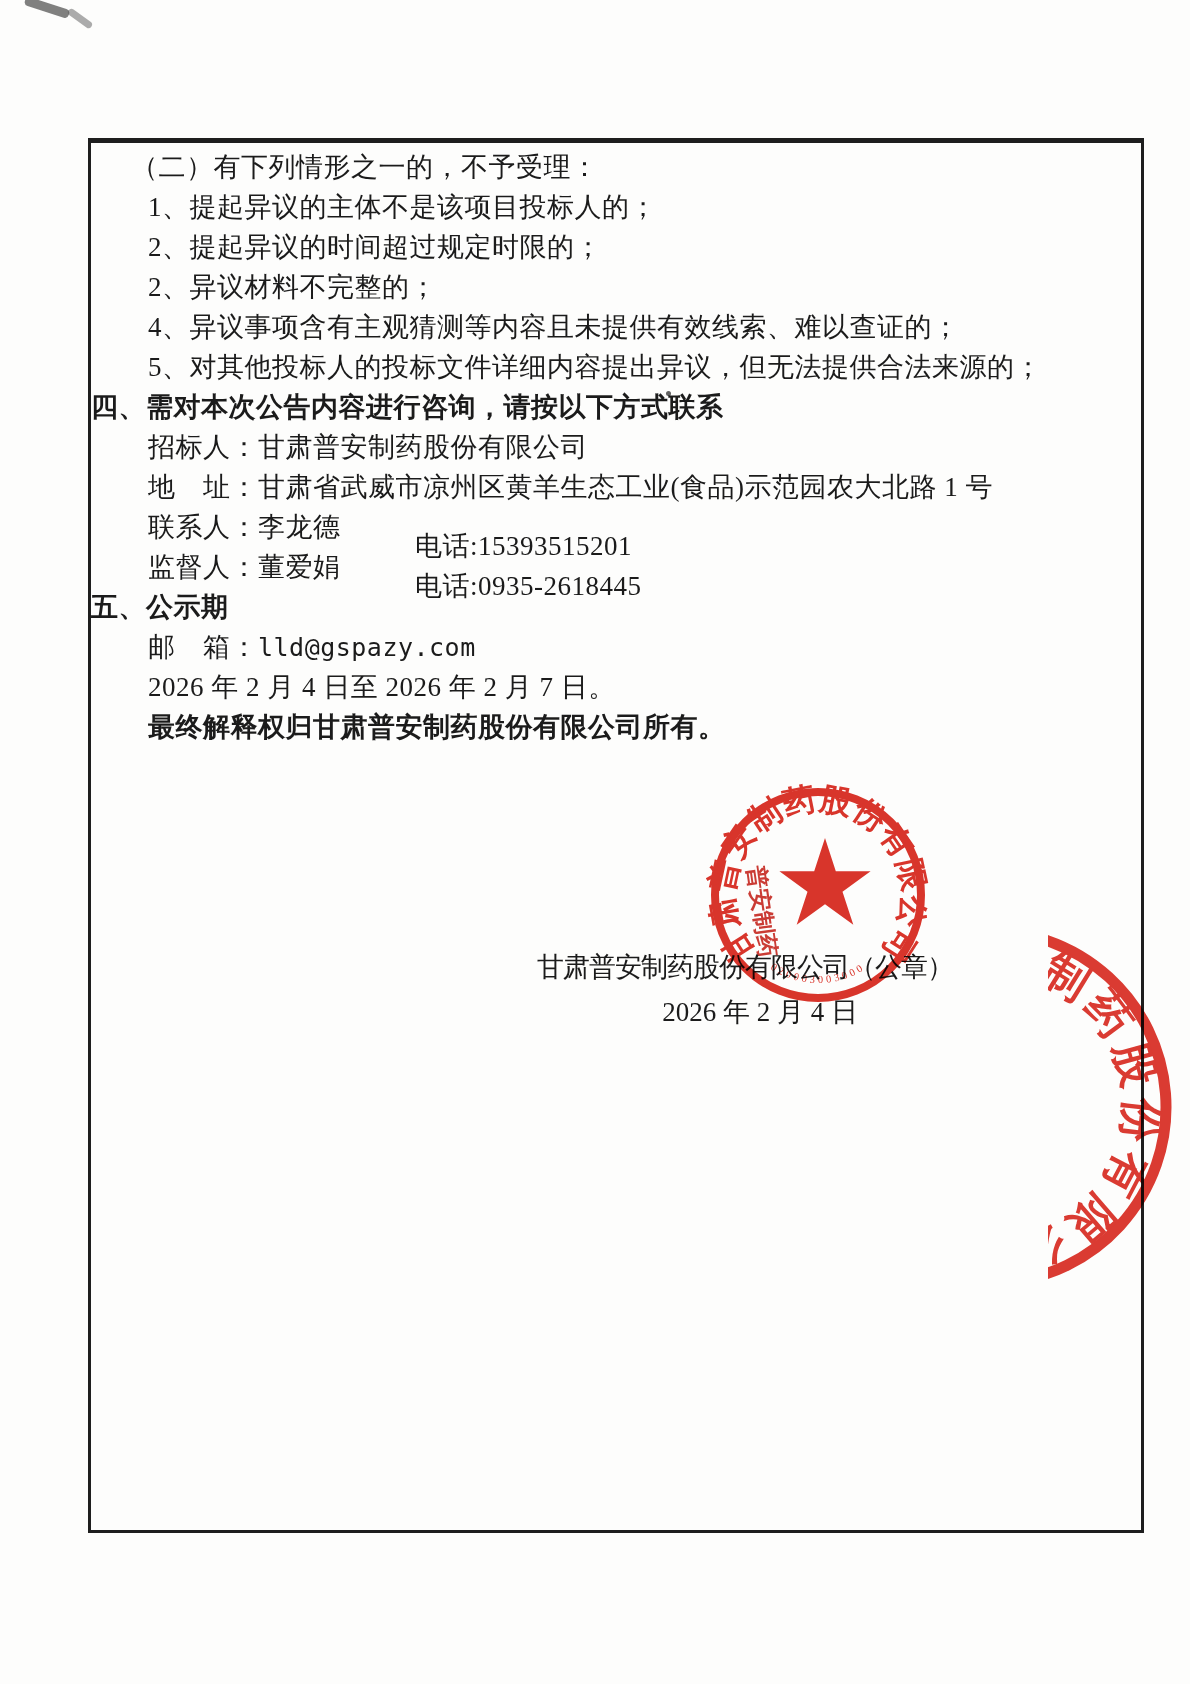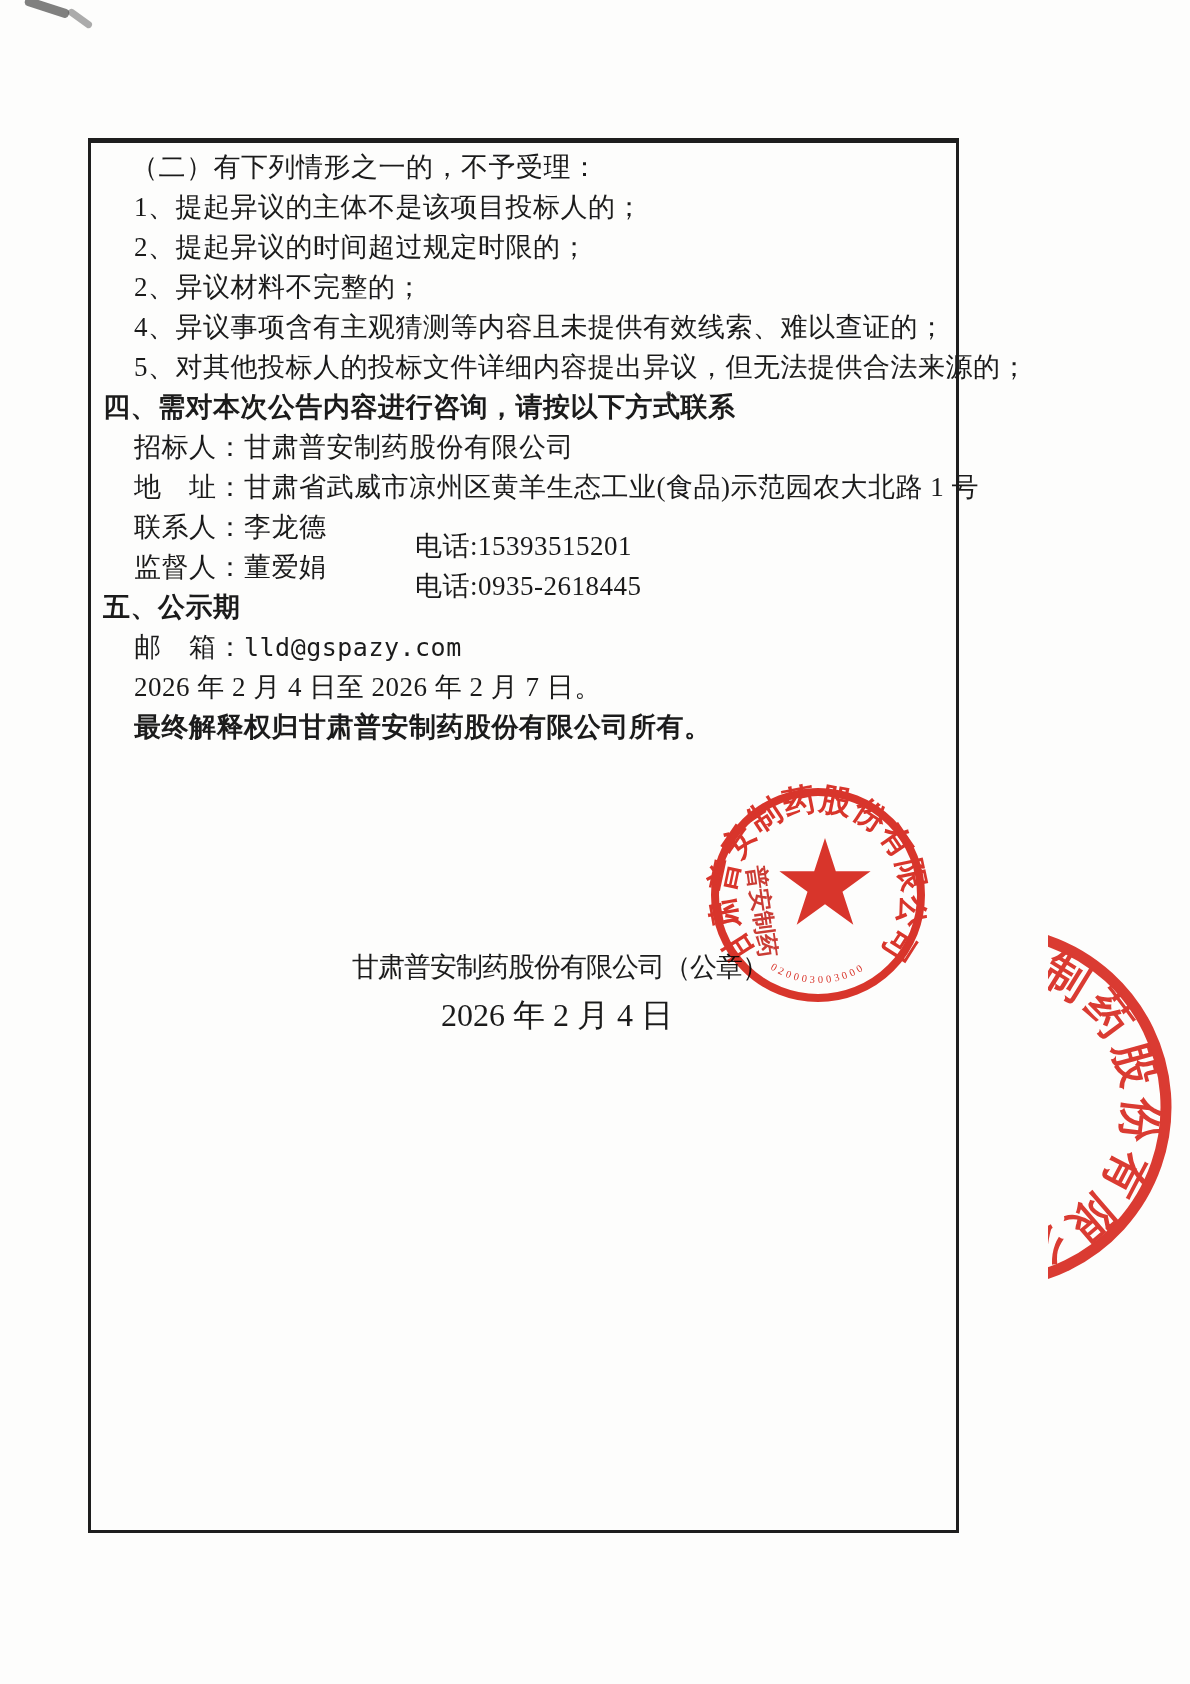--- a/index.html
+++ b/index.html
@@ -8,45 +8,45 @@
     background:#ffffff;
     font-family:"Liberation Serif","DejaVu Serif",serif;
     color:#1b1b1b;
     position:relative;
   }
   .page{
     position:absolute;inset:0;overflow:hidden;background:#fdfdfc;
   }
   
   .frame{
-    position:absolute;left:88px;top:138px;width:871px;height:1395px;
+    position:absolute;left:88px;top:138px;width:1056px;height:1395px;
     box-sizing:border-box;
     border:3px solid #1e1e1e;border-top-width:5px;
     background:transparent;
   }
   .content{position:absolute;left:0;top:4px;width:100%;}
   .l{
     position:relative;height:40px;line-height:40px;
     font-size:27px;white-space:nowrap;letter-spacing:.5px;
   }
   .ind-head2{padding-left:40px;}   
-  .ind-item{padding-left:43px;}    
-  .ind-sec{padding-left:12px;}     
+  .ind-item{padding-left:57px;}    
+  .ind-sec{padding-left:0;}     
   .b{font-weight:bold;}
   .lbl{font-weight:normal;}
   .tel{position:absolute;left:324px;top:0;margin-top:19px;}
   .email{font-family:"DejaVu Sans Mono","Liberation Mono",monospace;font-size:25px;}
   
   .sig-company{
     position:absolute;top:806px;right:188px;
     font-size:27px;letter-spacing:-1px;white-space:nowrap;
   }
   .sig-date{
     position:absolute;top:851px;right:283px;
-    font-size:32px;white-space:nowrap;
+    font-size:27px;white-space:nowrap;
   }
   
   .seal{
     position:absolute;mix-blend-mode:multiply;opacity:.93;
   }
   .seal-main{left:706px;top:783px;width:224px;height:224px;}
   .seal-partial-wrap{
     position:absolute;left:800px;top:917px;width:380px;height:380px;
     clip-path:inset(0 0 0 248px);
     mix-blend-mode:multiply;opacity:.9;

